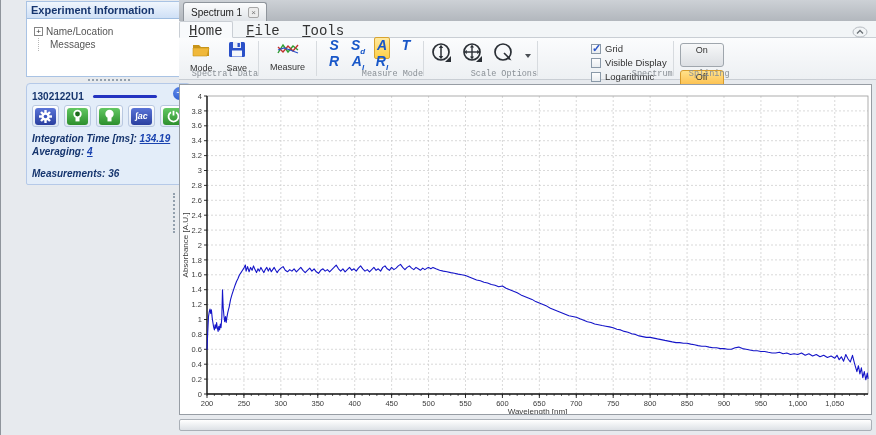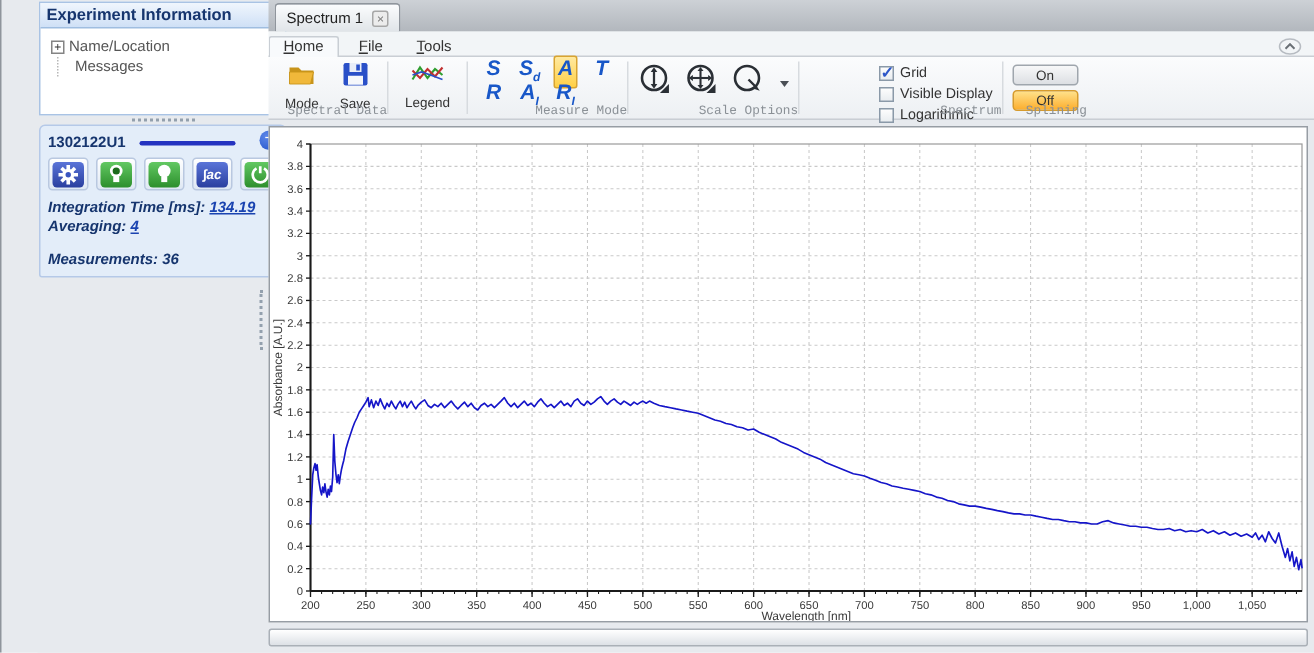--- a/index.html
+++ b/index.html
@@ -43,21 +43,21 @@
 
   
   #main { position:absolute; left:178px; top:0; right:0; bottom:0; }
   .doc-tabbar { position:absolute; left:0; top:0; right:0; height:21px; background:linear-gradient(#cdd1d6,#b2b7bd); }
   .doc-tab { position:absolute; left:4px; top:2px; height:19px; padding:0 7px; display:flex; align-items:center; gap:6px;
              background:linear-gradient(#fbfcfd,#e0e4e8); border:1px solid #8f959c; border-bottom:none;
              border-radius:3px 3px 0 0; font-size:10px; color:#222; cursor:pointer; }
   .tab-close { width:11px; height:11px; border:1px solid #a7a7a7; border-radius:2px; background:#ececec;
                color:#777; font-size:8px; line-height:9px; text-align:center; cursor:pointer; }
   .ribbon-tabs { position:absolute; left:0; top:21px; right:0; height:17px; background:#f2f5f7; border-bottom:1px solid #c9ced4; }
-  .rtab { display:inline-block; height:17px; padding:1px 9px 0 9px; font-size:10px; color:#333; cursor:pointer; }
+  .rtab { display:inline-block; height:17px; padding:1px 9px 0 9px; font-size:14px; color:#333; cursor:pointer;font-family:Liberation Mono, monospace; }
   .rtab.active { background:#f8fafc; border:1px solid #c9ced4; border-bottom:1px solid #f8fafc; border-radius:2px 2px 0 0; }
   .rtab .accel { text-decoration:underline; }
   .ribbon-collapse { position:absolute; right:8px; top:3px; width:16px; height:12px; cursor:pointer; }
 
   
   .ribbon { position:absolute; left:0; top:38px; right:0; height:42px;
             background:linear-gradient(#fbfcfd,#edf0f3); border-bottom:1px solid #c9ced4; display:flex; }
   .rgroup { position:relative; height:100%; padding:2px 6px 10px 6px; }
   .rgroup-label { position:absolute; bottom:0; left:0; right:0; text-align:right; font-size:8.5px; color:#8a9096;font-family:Liberation Mono, monospace; }
   .rsep { width:1px; background:#d7dbdf; margin:3px 0; }
@@ -75,21 +75,21 @@
   .zoom-ic { cursor:pointer; }
   .caret-down { width:0; height:0; border-left:3px solid transparent; border-right:3px solid transparent;
                 border-top:4px solid #4a4f55; margin-left:2px; cursor:pointer; }
 
   .cb-col { display:flex; flex-direction:column; gap:3px; margin-top:3px; }
   .cb { display:flex; align-items:center; gap:4px; font-size:9.5px; color:#333; cursor:pointer;padding-left:47px; }
   .cb-box { width:10px; height:10px; border:1px solid #8a99a8; background:linear-gradient(#fdfdfd,#e9edf0); position:relative; }
   .cb.checked .cb-box::before { content:"\2713"; position:absolute; left:0; top:-3px; color:#2d57c8; font-size:11px; font-weight:bold; }
 
   .splining-col { display:flex; flex-direction:column; gap:3px; margin-top:3px; align-items:center; }
-  .sp-btn { width:44px; height:14px; font-size:9px; color:#333; text-align:center; line-height:13px;
+  .sp-btn { width:44px; height:24px; font-size:9px; color:#333; text-align:center; line-height:13px;
             border:1px solid #9fa6ad; border-radius:3px; background:linear-gradient(#f7f8f9,#dcdfe3); cursor:pointer; }
   .sp-btn.active { border-color:#d69b2d; background:linear-gradient(#ffe18a,#fcae2e); }
 
   
   #chart-panel { position:absolute; left:0; top:46px; width:693px; height:331px; background:#fff; border:1px solid #979da4; }
   
   .bottom-bar { position:absolute; left:0; top:335px; width:693px; height:12px; border:1px solid #aab0b7;
                 border-radius:2px; background:linear-gradient(#ffffff,#dde1e6); cursor:pointer; }
 </style>
 </head>
@@ -244,21 +244,21 @@
       <div class="rgroup">
         <div class="btn-row">
           <div class="rb-btn">
             <span>
               <svg width="22" height="16" viewBox="0 0 22 16">
                 <polyline points="1,12 6,4 11,11 16,5 21,9" fill="none" stroke="#2f9e2f" stroke-width="1.4"></polyline>
                 <polyline points="1,6 6,11 11,5 16,10 21,4" fill="none" stroke="#c03030" stroke-width="1.4"></polyline>
                 <polyline points="1,9 7,7 13,9 21,12" fill="none" stroke="#2a50c8" stroke-width="1.2"></polyline>
               </svg>
             </span>
-            <span class="rb-label">Legend</span>
+            <span class="rb-label">Measure</span>
           </div>
         </div>
         <div class="rgroup-label"></div>
       </div>
 
       <div class="rsep"></div>
 
       <div class="rgroup">
         <div class="mode-grid">
           <span class="mode-btn"><span>S</span><sub></sub></span>

